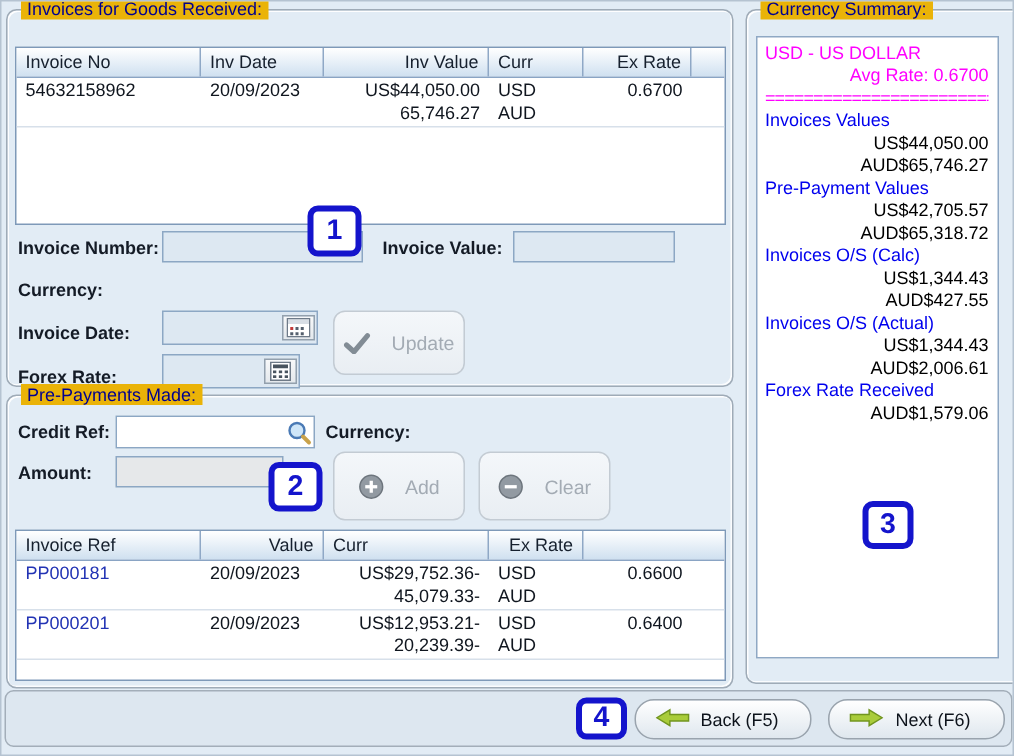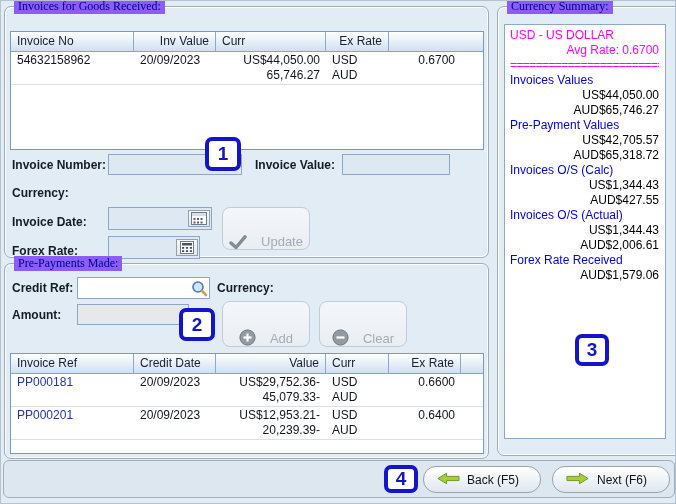--- a/index.html
+++ b/index.html
@@ -9,21 +9,21 @@
     position:relative; width:676px; height:504px;
     background:#e2ecf5; border:1px solid #b5c3d1; overflow:hidden;
   }
   
   .groupbox {
     position:absolute; border:1px solid #9fabb7; border-radius:7px;
     box-shadow: inset 1px 1px 0 rgba(255,255,255,.95), inset -1px -1px 0 rgba(255,255,255,.85);
   }
   .groupbox-title {
     position:absolute; top:-8px; left:9px; padding:0 4px;
-    background:#8b5cf6; color:#000090; font-size:12px; white-space:nowrap;font-family:Liberation Serif, serif;
+    background:#eab308; color:#000090; font-size:12px; white-space:nowrap;
   }
   
   .tbl { position:absolute; background:#fff; border:1px solid #7e99b8; overflow:hidden; }
   .tbl-header {
     display:grid; grid-template-columns:123px 82px 110px 63px 72px 1fr;
     background:linear-gradient(#ffffff, #cfe0f0);
     border-bottom:1px solid #8aa4c4; height:20px;
   }
   .tbl-header .hc {
     padding:2px 6px 0 6px; color:#16202e; border-right:1px solid #8fa8c6;
@@ -46,21 +46,21 @@
   }
   .field.gray  { background:#e6e8ea; }
   .field-wrap { position:absolute; border:1px solid #8ca7c4; background:#dde8f2; display:flex; align-items:center; justify-content:flex-end; }
   .mini-btn {
     width:22px; height:17px; margin-right:1px; border:1px solid #93a0ad;
     background:linear-gradient(#f7f8f9,#e4e8ec); display:flex; align-items:center; justify-content:center;
   }
   .btn-big {
     position:absolute; border:1px solid #c3cbd3; border-radius:8px;
     background:linear-gradient(#f4f7fa,#e9eef3);
-    display:flex; align-items:flex-end; justify-content:center; gap:14px;
+    display:flex; align-items:center; justify-content:center; gap:14px;
     color:#a3abb4; font-size:13px;
   }
   .btn-nav {
     position:absolute; border:1px solid #99a3ad; border-radius:13px;
     background:linear-gradient(#ffffff,#dfe7ee);
     display:flex; align-items:center; color:#0d131b; font-size:12px; height:27px; width:118px;
   }
   .btn-nav .arrow { margin-left:13px; }
   .btn-nav .nav-label { flex:1; text-align:center; padding-right:14px; }
   
@@ -89,20 +89,21 @@
 <body>
 
 <div id="window">
 
   <div class="groupbox" style="left:3px; top:5px; width:485px; height:252px;">
     <span class="groupbox-title">Invoices for Goods Received:</span>
 
     <div class="tbl" style="left:5px; top:24px; width:474px; height:119px;">
       <div class="tbl-header">
         <div class="hc">Invoice No</div>
+        <div class="hc">Inv Date</div>
         <div class="hc r">Inv Value</div>
         <div class="hc">Curr</div>
         <div class="hc r">Ex Rate</div>
         <div class="hc"></div>
       </div>
       <div class="tbl-row">
         <div class="c">54632158962</div>
         <div class="c">20/09/2023</div>
         <div class="c r">
           <div>US$44,050.00</div>
@@ -193,21 +194,20 @@
       <svg width="17" height="17" viewBox="0 0 17 17">
         <circle cx="8.5" cy="8.5" r="7.6" fill="#929aa2" stroke="#6d757d"></circle>
         <rect x="4.5" y="7.4" width="8" height="2.2" fill="#ffffff"></rect>
       </svg>
       <span>Clear</span>
     </button>
 
     <div class="tbl" style="left:5px; top:89px; width:474px; height:101px;">
       <div class="tbl-header">
         <div class="hc">Invoice Ref</div>
-        <div class="hc">Credit Date</div>
         <div class="hc r">Value</div>
         <div class="hc">Curr</div>
         <div class="hc r">Ex Rate</div>
         <div class="hc"></div>
       </div>
 
       <div class="tbl-row">
         <div class="c link-blue">PP000181</div>
         <div class="c">20/09/2023</div>
         <div class="c r">

